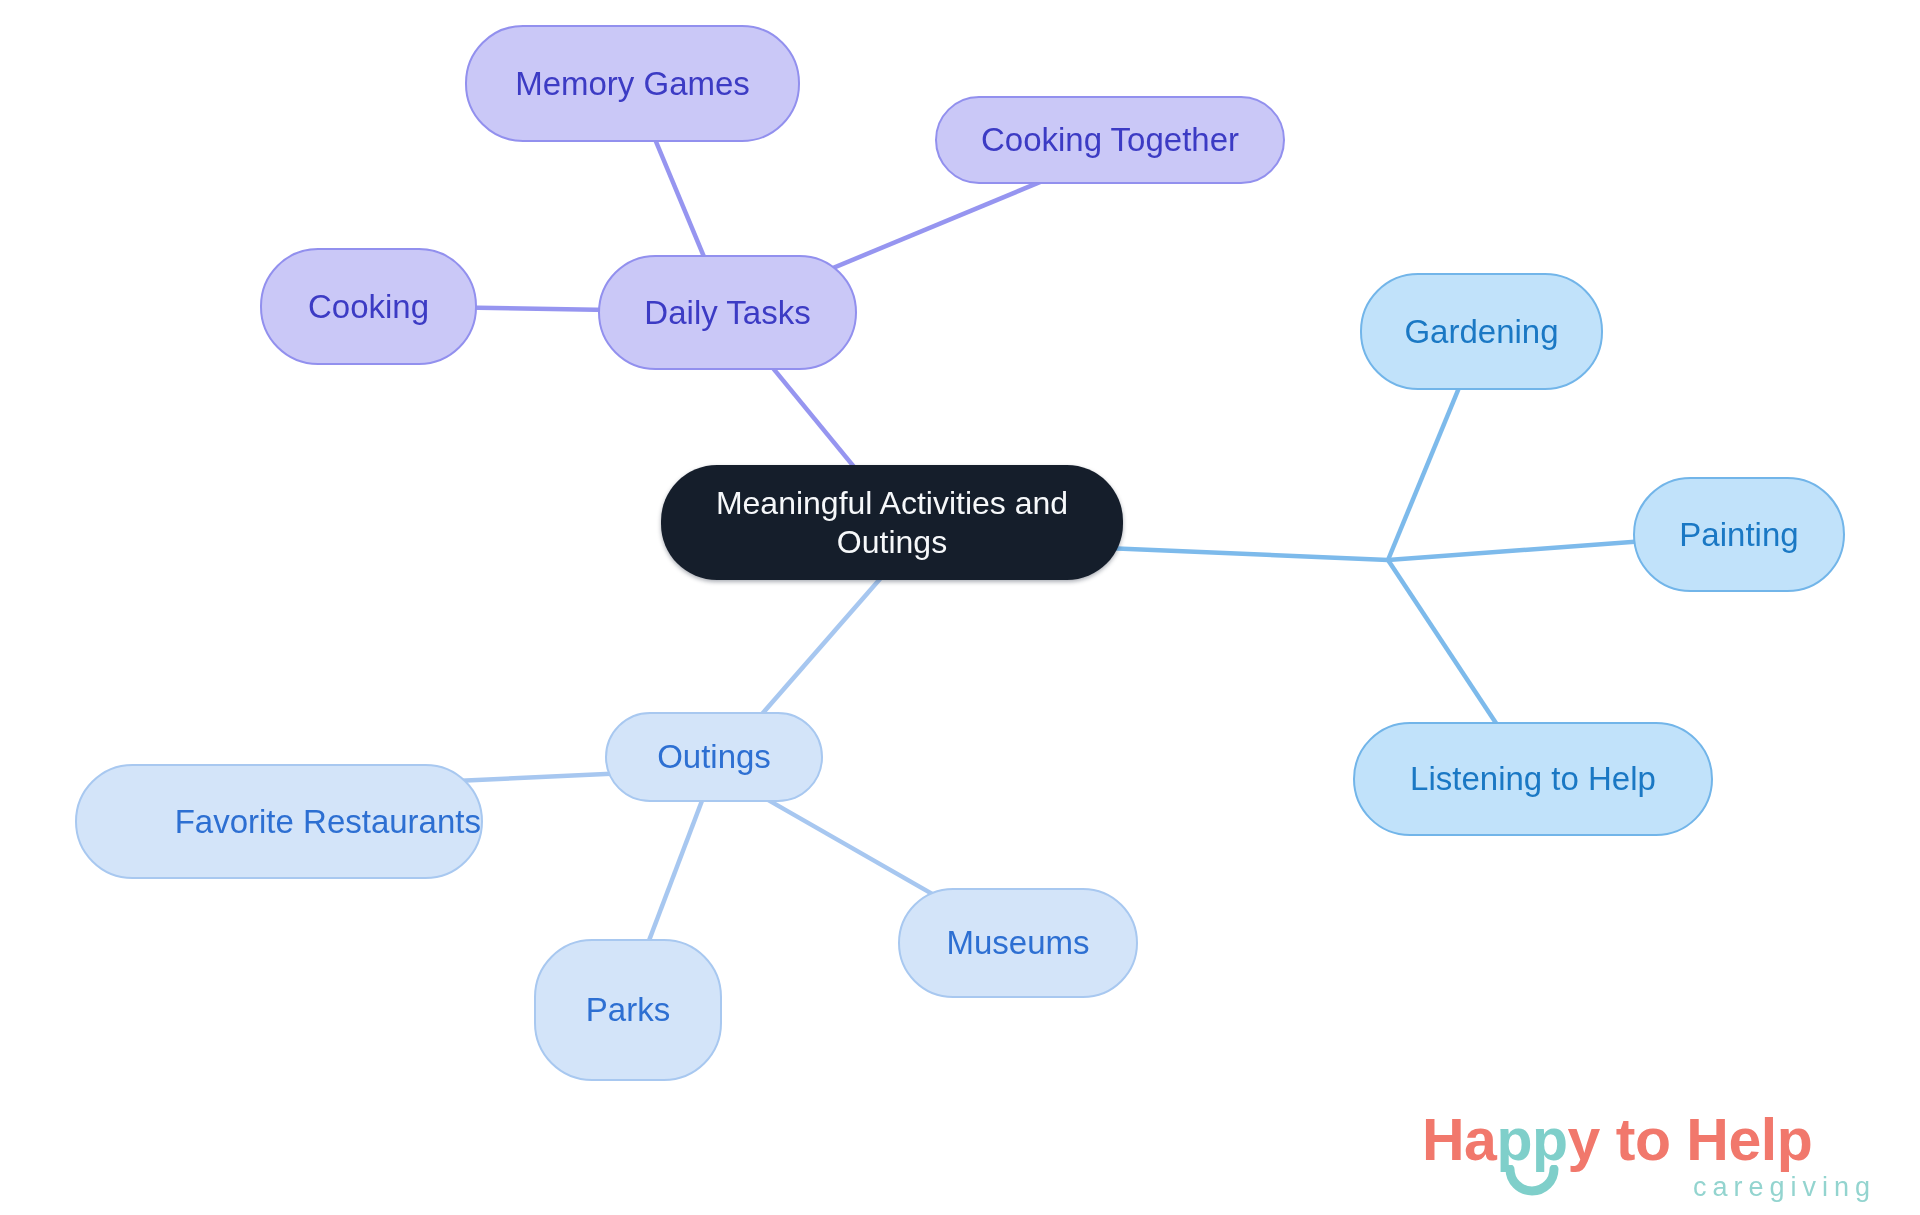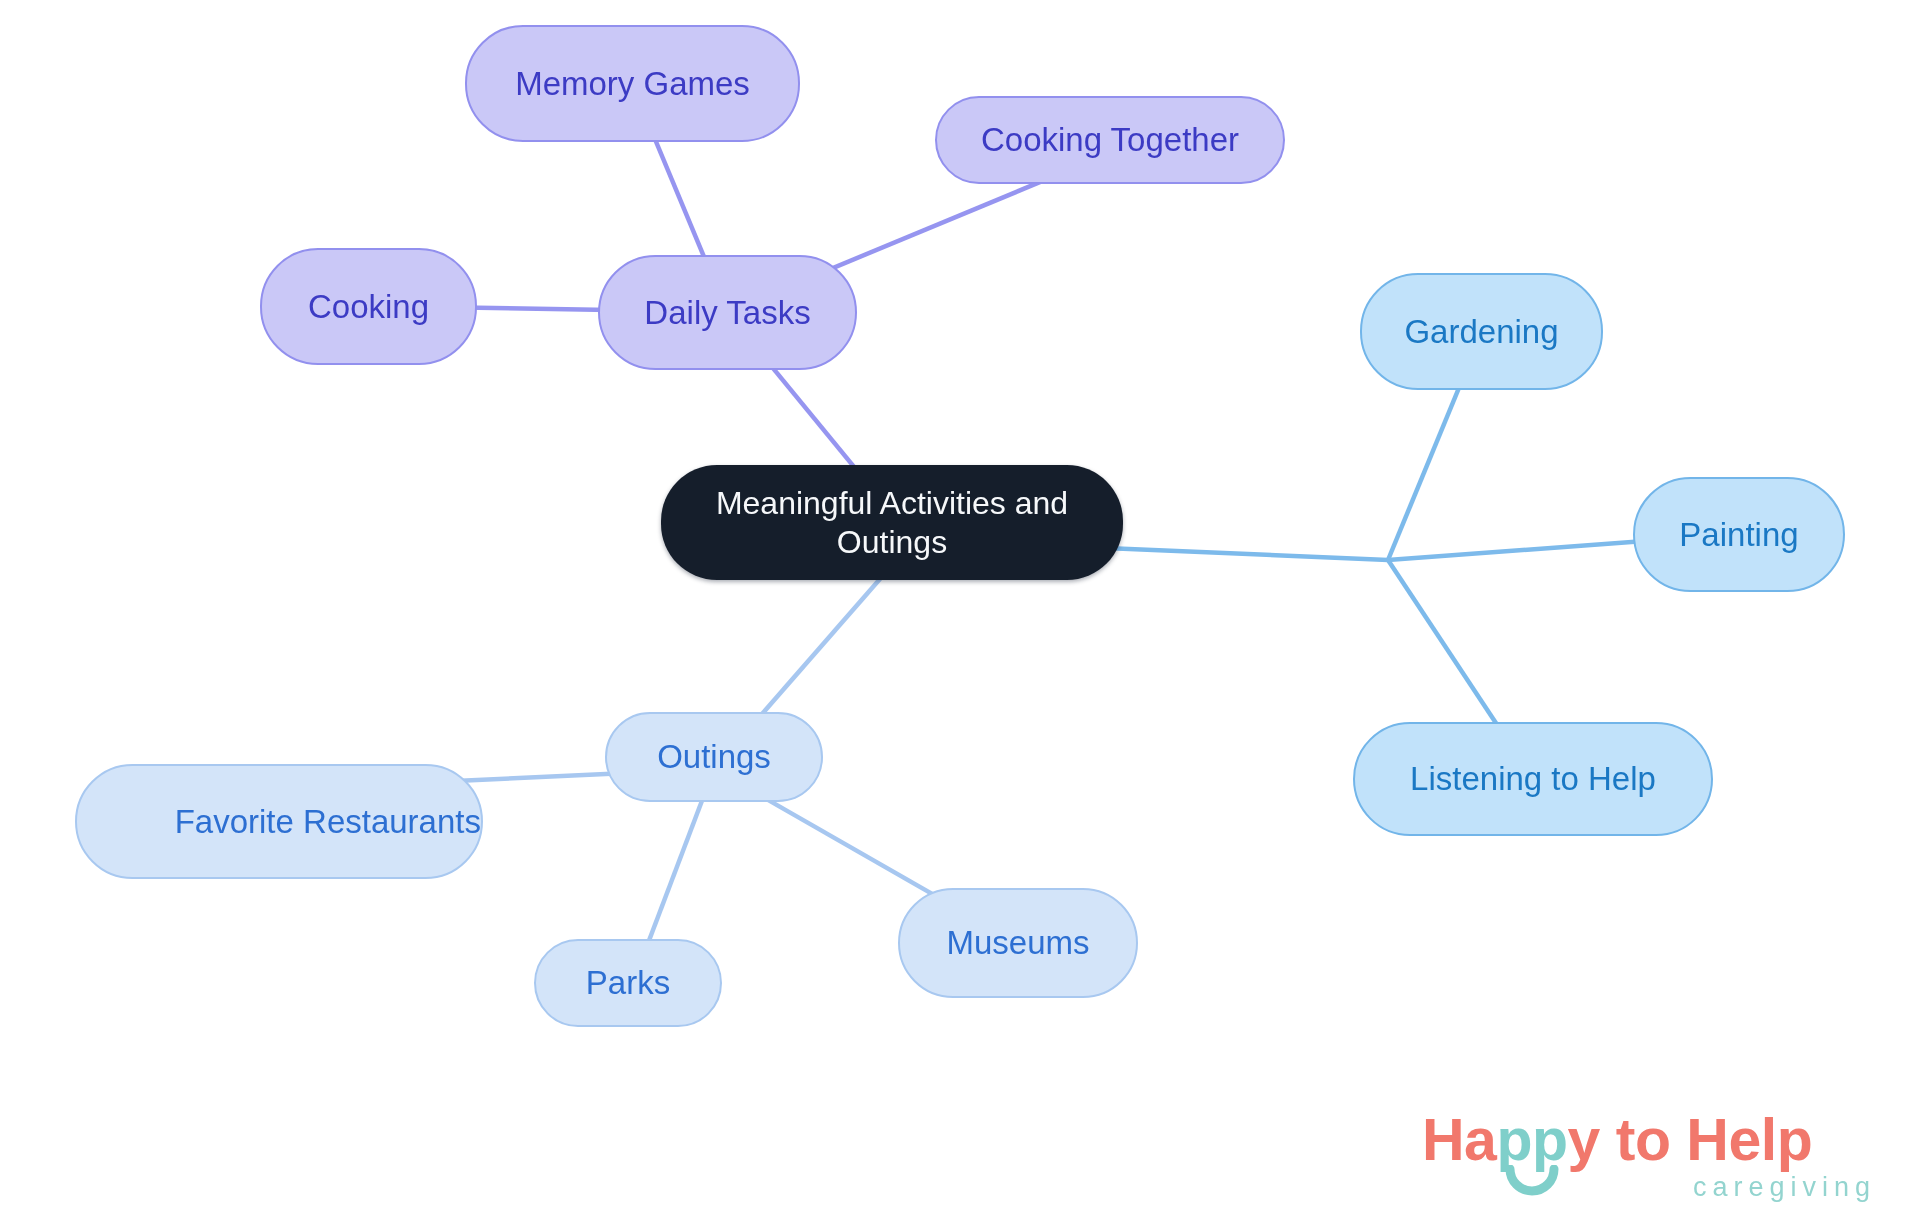--- a/index.html
+++ b/index.html
@@ -103,21 +103,21 @@
 
   <div class="node outings" style="left:605px;top:712px;width:218px;height:90px;">
     <span class="label">Outings</span>
   </div>
   <div class="node outings" style="left:75px;top:764px;width:408px;height:115px;justify-content:flex-end;">
     <span class="label">Favorite Restaurants</span>
   </div>
   <div class="node outings" style="left:898px;top:888px;width:240px;height:110px;">
     <span class="label">Museums</span>
   </div>
-  <div class="node outings" style="left:534px;top:939px;width:188px;height:88px;">
+  <div class="node outings" style="left:534px;top:939px;width:188px;height:142px;">
     <span class="label">Parks</span>
   </div>
 
   <div class="logo">
     <div class="logo-line1"><span>Ha</span><span class="logo-pp"><span>pp</span><svg class="logo-smile" width="54" height="32" viewBox="0 0 54 32">
             <path d="M5 4 A 22 22 0 0 0 49 4" fill="none" stroke="#7fcfca" stroke-width="9" stroke-linecap="round"></path>
           </svg></span><span>y</span><span> to Help</span></div>
     <div class="logo-tagline">caregiving</div>
   </div>
 

